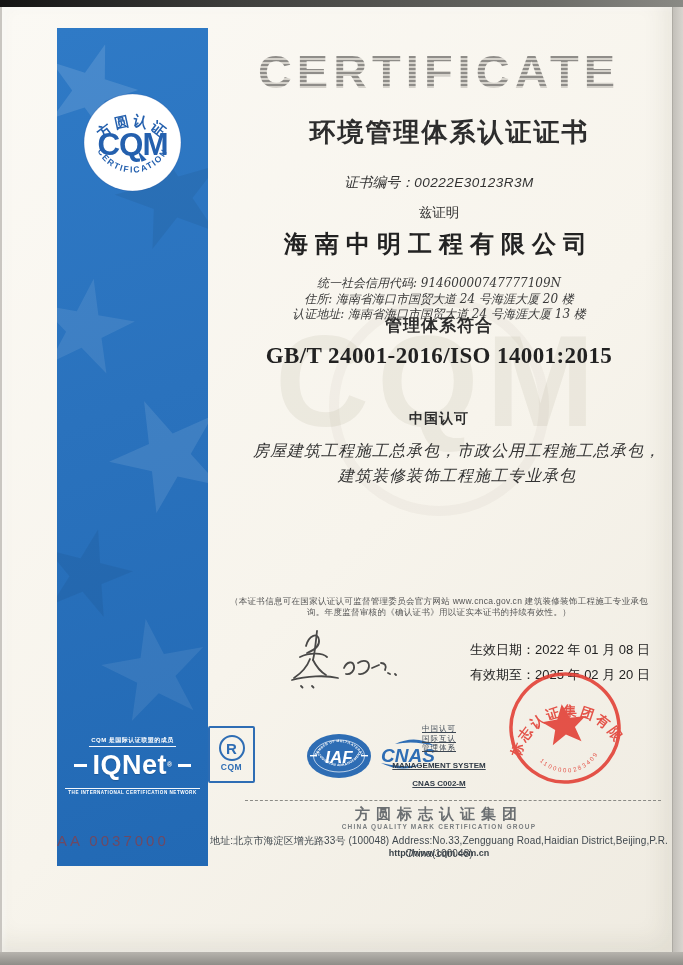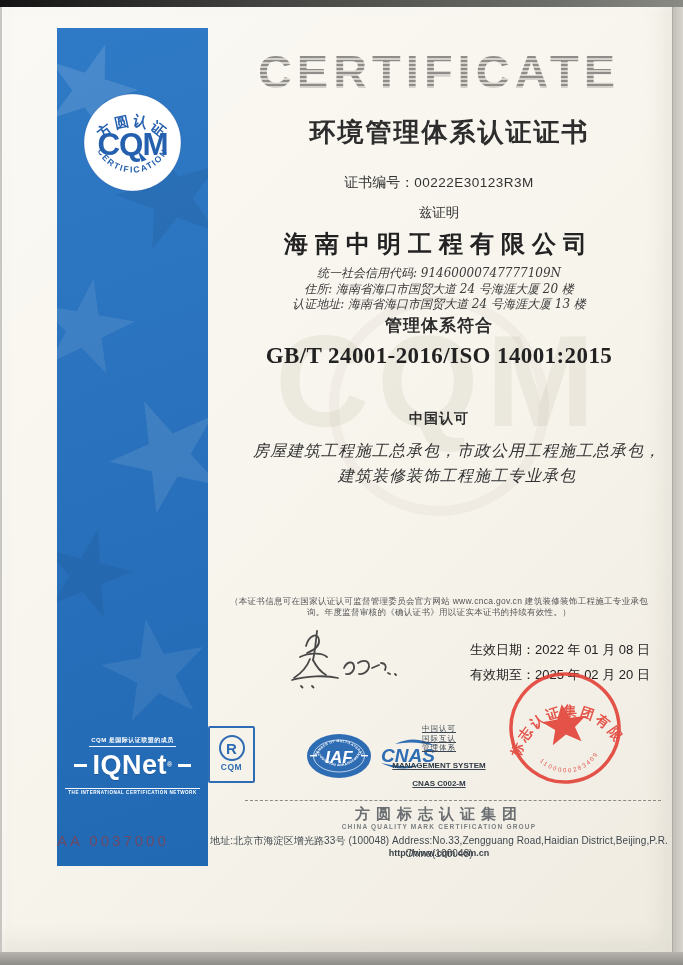--- a/index.html
+++ b/index.html
@@ -51,25 +51,25 @@
   .wm-certificate{top:38px;font-size:47px;font-weight:700;letter-spacing:5px;
     background:repeating-linear-gradient(180deg,#8f8d89 0px,#8f8d89 2px,#d5d2cb 2px,#d5d2cb 4px);
     -webkit-background-clip:text;background-clip:text;color:transparent;
     font-family:"Liberation Sans",sans-serif;}
   .wm-cqm{top:300px;font-size:130px;font-weight:900;letter-spacing:8px;
     color:rgba(140,125,95,.10);font-family:"Liberation Sans",sans-serif;}
   .wm-ring{position:absolute;left:121px;top:290px;width:220px;height:220px;border-radius:50%;
     border:10px solid rgba(140,125,95,.06);}
 
   .doc-title{top:109px;font-size:26px;font-weight:600;color:#2d2d2d;letter-spacing:2px;padding-left:21px;}
-  .cert-no{top:168px;font-size:14px;color:#333;}
+  .cert-no{top:168px;font-size:14px;color:#333;font-style:italic;}
   .cert-no .val{font-size:13.5px;letter-spacing:.5px;}
   .attest{top:198px;font-size:13.5px;color:#333;}
   .company{top:222px;font-size:24px;font-weight:700;color:#222;letter-spacing:7px;}
-  .info{top:260px;font-size:12px;line-height:15.5px;color:#3a3a3a;
+  .info{top:270px;font-size:12px;line-height:15.5px;color:#3a3a3a;
     font-style:italic;font-family:"DejaVu Serif",serif;}
   .conform{top:308px;font-size:17px;font-weight:700;color:#2d2d2d;letter-spacing:1px;}
   .standard{top:337px;font-size:23px;font-weight:700;color:#222;
     font-family:"Liberation Serif",serif;letter-spacing:.4px;}
   .scope-label{top:404px;font-size:14px;font-weight:700;color:#2d2d2d;letter-spacing:1px;}
   .scope{top:432px;font-size:16px;line-height:25px;color:#333;
     font-style:italic;font-family:"DejaVu Serif",serif;letter-spacing:1px;margin-left:36px;}
   .disclaimer{top:590px;font-size:8.5px;line-height:11px;color:#555;letter-spacing:.3px;}
   .dates{top:631px;left:262px !important;right:auto !important;text-align:left !important;
     font-size:13px;line-height:25px;color:#222;}

